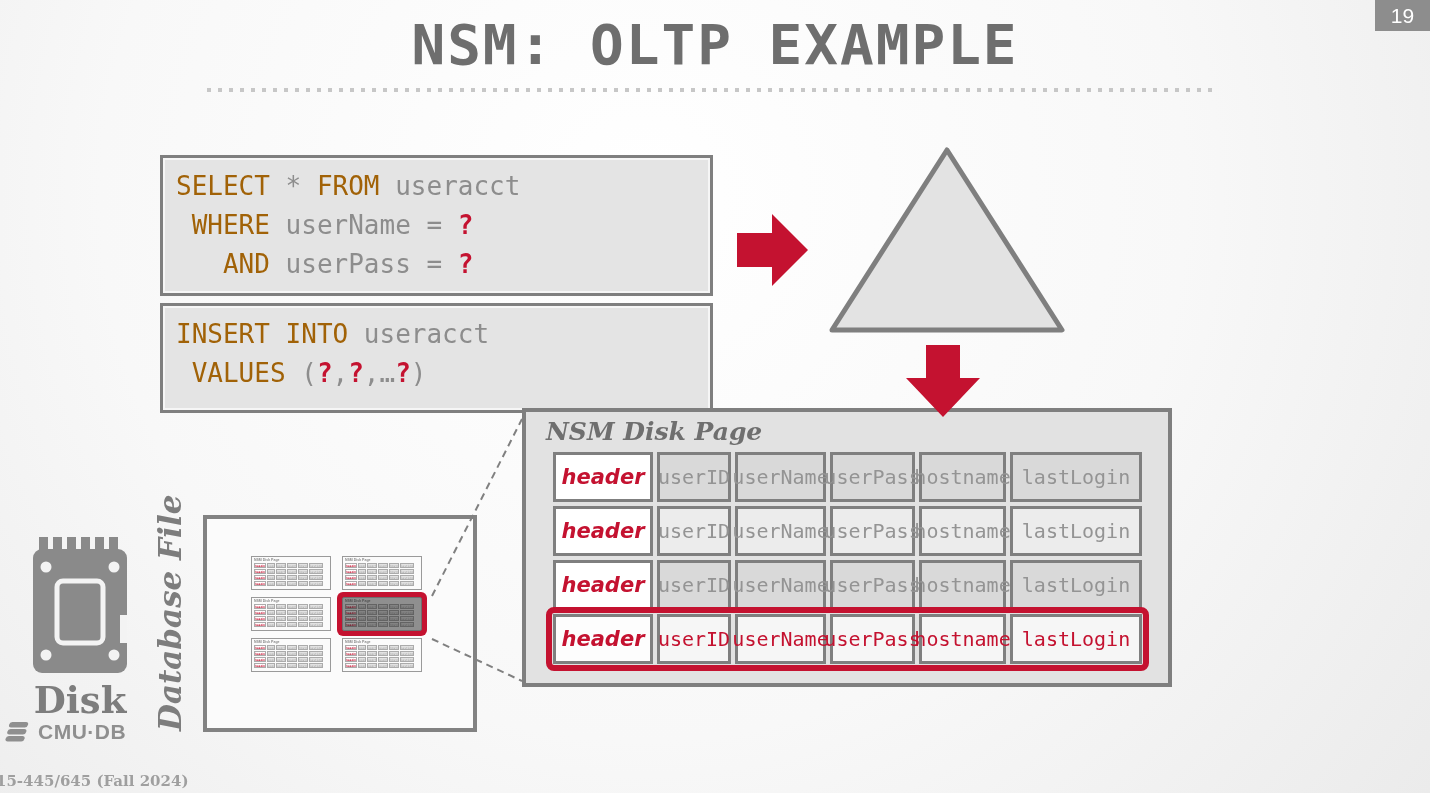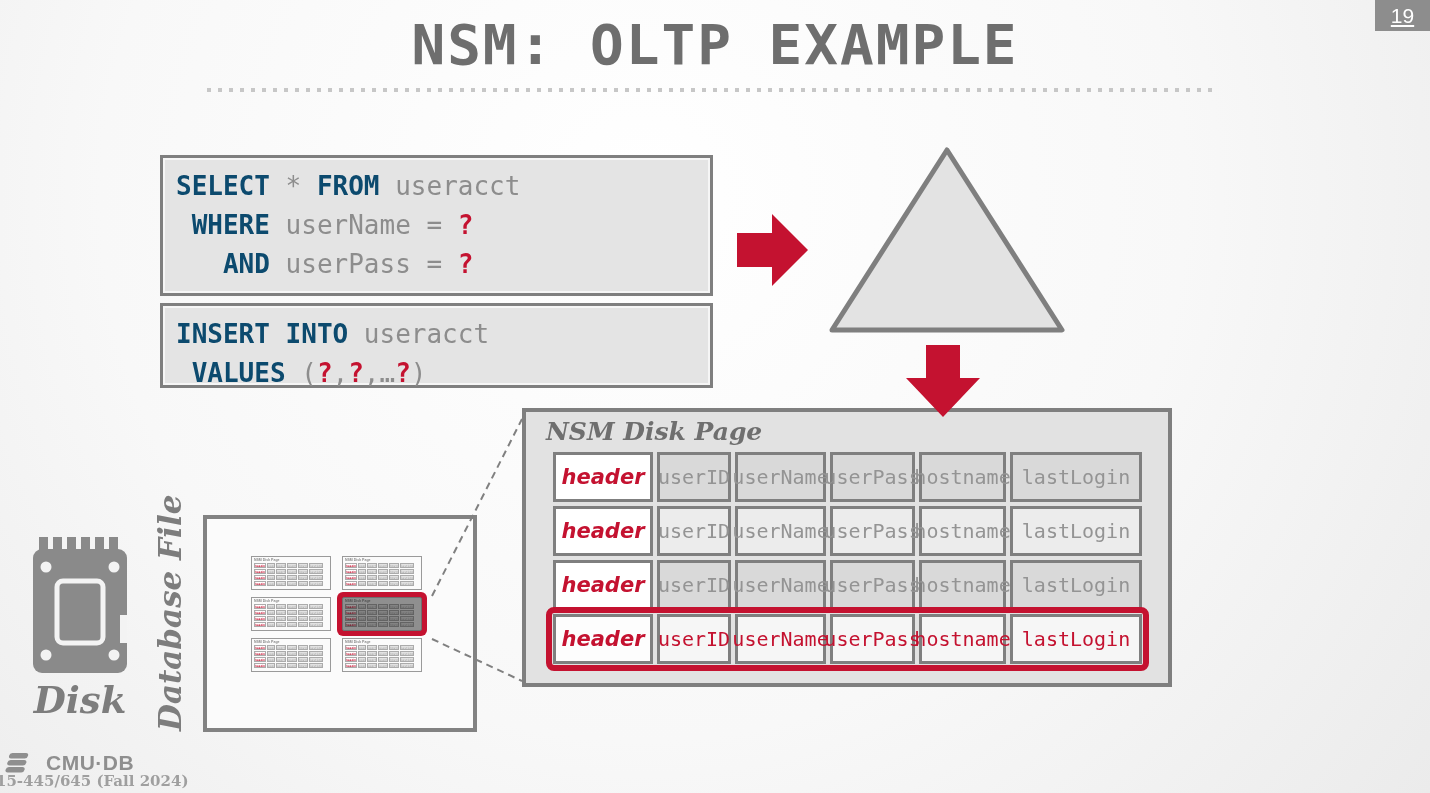--- a/index.html
+++ b/index.html
@@ -4,42 +4,42 @@
 <style>
   html,body{margin:0;padding:0;}
   .slide{
     position:relative;width:1430px;height:793px;overflow:hidden;
     background:radial-gradient(circle at 45% 25%, #ffffff 0%, #f8f8f8 55%, #ebebeb 100%);
     font-family:"Liberation Sans", sans-serif;
   }
   
   .page-number{
     position:absolute;top:0;left:1375px;width:55px;height:31px;background:#8d8d8d;
-    color:#fff;font-size:21px;display:flex;align-items:center;justify-content:center;text-decoration:underline;
+    color:#fff;font-size:21px;display:flex;align-items:center;justify-content:center;
   }
   .title{
     position:absolute;top:12px;left:0;width:100%;text-align:center;
     font-family:"DejaVu Sans Mono", monospace;font-weight:bold;font-size:56px;
     letter-spacing:2px;color:#6e6e6e;
   }
   .dotted-line{
     position:absolute;top:88px;left:207px;width:1010px;height:4px;
     background:repeating-linear-gradient(to right,#c7c7c7 0 4px,transparent 4px 11px);
   }
   
   .sql-box{
     position:absolute;left:160px;width:553px;background:#e4e4e4;
     border:3px solid #7f7f7f;box-shadow:inset 0 0 0 2px #f6f6f6;
     box-sizing:border-box;padding:9px 0 0 13px;
     font-family:"DejaVu Sans Mono", monospace;font-size:26px;white-space:pre;
   }
   .sql-box.box-select{top:155px;height:141px;}
-  .sql-box.box-insert{top:303px;height:85px;}
+  .sql-box.box-insert{top:303px;height:110px;}
   .sql-line{line-height:39px;}
-  .seg-kw{font-weight:bold;color:#0c4a6e;}
+  .seg-kw{font-weight:normal;color:#a16207;}
   .seg-p{color:#8d8d8d;}
   .seg-q{font-weight:bold;color:#c41230;}
   
   .overlay{position:absolute;inset:0;z-index:3;pointer-events:none;}
   .index-label{
     position:absolute;top:264px;left:877px;width:140px;text-align:center;z-index:4;
     font-weight:bold;font-size:31px;color:#7d7d7d;
   }
   .badge{
     position:absolute;top:190px;left:1043px;height:41px;z-index:4;
@@ -96,31 +96,31 @@
     color:#a5a5a5;text-align:center;overflow:hidden;
   }
   .mcol0{width:16%}.mcol1{width:11%}.mcol2{width:14%}.mcol3{width:13%}.mcol4{width:13%}.mcol5{width:19%}
   .mini-cell.mhdr{background:#ffffff;color:#c41230;font-style:italic;font-weight:bold;}
   .mini-page.hl{box-shadow:0 0 0 5px #c41230;border-radius:2px;border-color:#6f6f6f;background:#8f8f8f;}
   .mini-page.hl .mini-inner{filter:brightness(0.58);}
   
   .disk-icon{position:absolute;left:33px;top:537px;}
   .disk-label{
     position:absolute;left:25px;top:678px;width:110px;text-align:center;
-    font-family:"DejaVu Serif", serif;font-style:italic;font-weight:bold;
+    font-family:"DejaVu Serif", serif;font-weight:bold;
     font-size:37px;color:#7d7d7d;
   }
   .dbfile-label{
     position:absolute;left:152px;top:488px;height:250px;width:44px;
     writing-mode:vertical-rl;transform:rotate(180deg);text-align:center;
     font-family:"DejaVu Serif", serif;font-style:italic;font-weight:bold;
     font-size:31px;color:#7d7d7d;
   }
   
-  .footer-logo{position:absolute;left:5px;top:751px;display:flex;align-items:center;gap:17px;}
+  .footer-logo{position:absolute;left:5px;top:720px;display:flex;align-items:center;gap:9px;}
   .footer-logo-text{
     font-family:"Liberation Sans", sans-serif;font-weight:bold;font-size:21px;
     letter-spacing:0.5px;color:#8f8f8f;
   }
   .footer-course{
     position:absolute;left:-4px;top:772px;
     font-family:"DejaVu Serif", serif;font-weight:bold;font-size:15px;color:#9f9f9f;
     white-space:nowrap;
   }
 </style>

